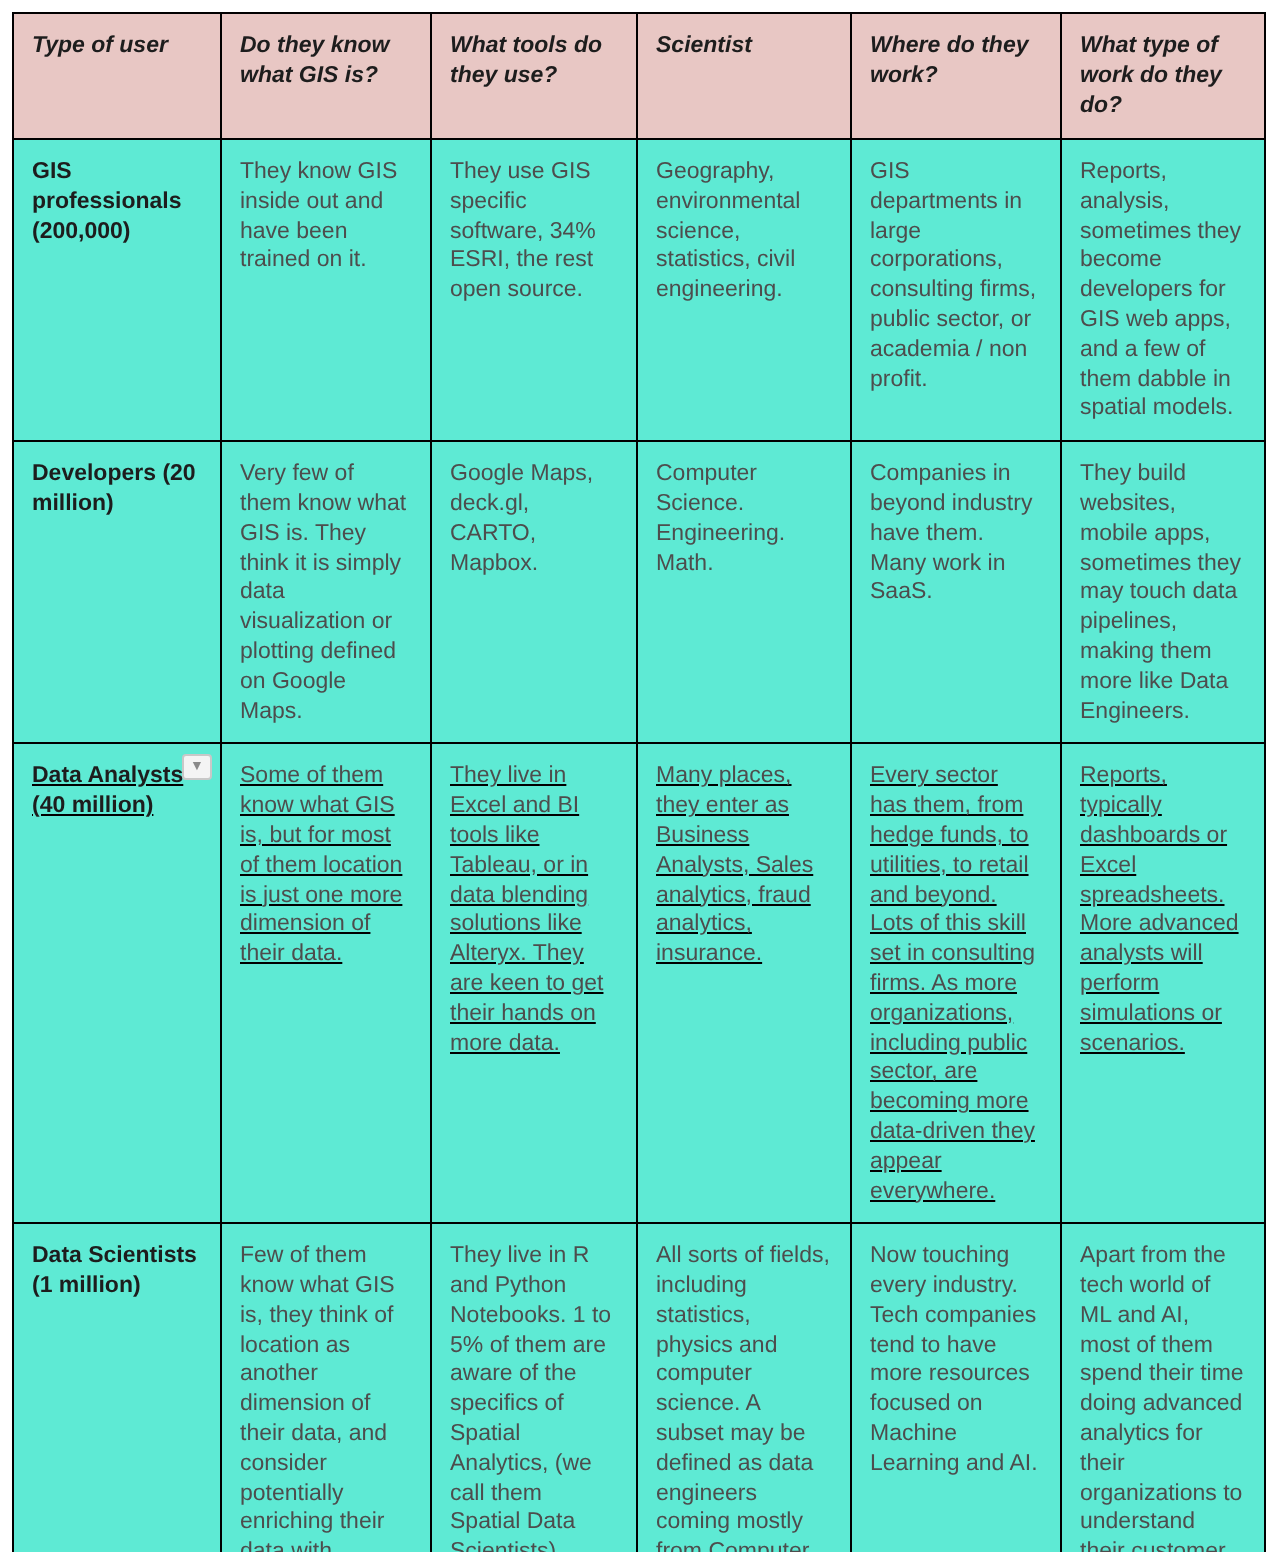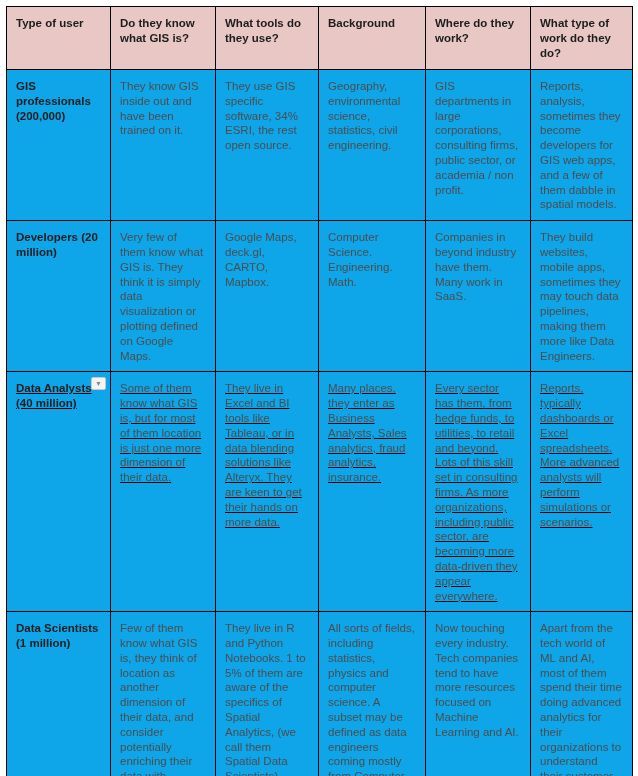--- a/index.html
+++ b/index.html
@@ -28,27 +28,28 @@
     padding: 9px 10px 8px 9px;
     overflow: hidden;
   }
   .persona-table th {
     background: #e8c7c4;
     color: #1d1d1d;
     font-size: 11.5px;
     line-height: 15px;
     font-weight: bold;
     height: 58px;
+    font-style: italic;
   }
   .persona-table td {
     color: #4d4d4d;
     font-size: 11.5px;
     line-height: 14.8px;
     font-weight: normal;
-    background: #0ea5e9;
+    background: #5eead4;
     margin-top: 36px;
   }
   .persona-table td.user-col {
     color: #1d1d1d;
     font-weight: bold;
     position: relative;
   }
   tr.row-1 { height: 117px; }
   tr.row-2 { height: 118px; padding-left: 47px; }
   tr.row-3 { height: 212px; text-decoration: underline; }
@@ -81,21 +82,21 @@
         <col class="c3">
         <col class="c4">
         <col class="c5">
         <col class="c6">
     </colgroup>
     <thead>
       <tr>
         <th>Type of user</th>
         <th>Do they know what GIS is?</th>
         <th>What tools do they use?</th>
-        <th>Background</th>
+        <th>Scientist</th>
         <th>Where do they work?</th>
         <th>What type of work do they do?</th>
       </tr>
     </thead>
     <tbody>
       <tr class="row-1">
         <td class="user-col">GIS professionals (200,000)</td>
         <td>They know GIS inside out and have been trained on it.</td>
         <td>They use GIS specific software, 34% ESRI, the rest open source.</td>
         <td>Geography, environmental science, statistics, civil engineering.</td>

